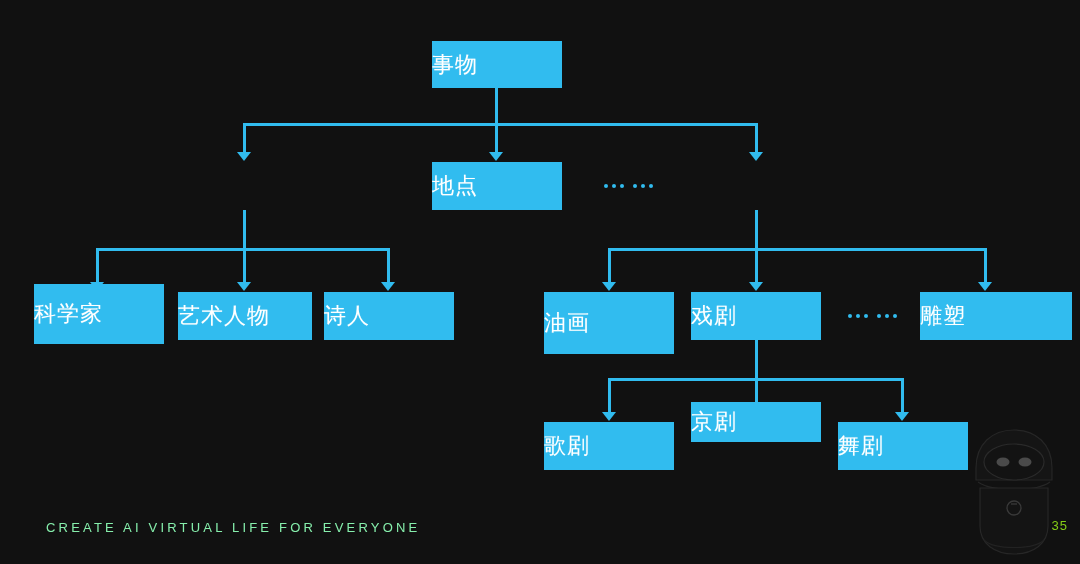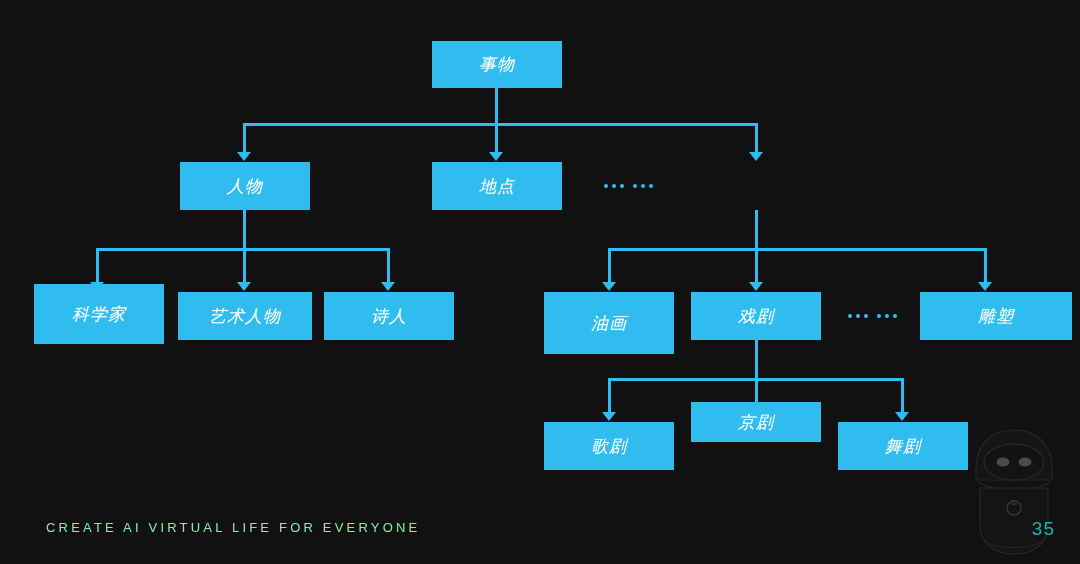--- a/index.html
+++ b/index.html
@@ -16,28 +16,27 @@
     font-family: "Liberation Sans", "DejaVu Sans", sans-serif;
   }
 
   
   .node {
     position: absolute;
     background: #31BCEF;
     color: #ffffff;
     display: flex;
     align-items: center;
-    justify-content: center;
-    font-size: 17px;
+    justify-content: flex-start;
+    font-size: 22px;
     line-height: 1;
     letter-spacing: 1px;
     white-space: nowrap;
     box-sizing: border-box;
     text-shadow: 0 0 1px rgba(255,255,255,.35);
-    font-style: italic;
   }
 
   
   .conn {
     position: absolute;
     background: #31BCEF;
   }
   .conn.v { width: 3px; }
   .conn.h { height: 3px; }
 
@@ -74,24 +73,24 @@
     position: absolute;
     left: 46px;
     top: 520px;
     color: #86efac;
     font-size: 13px;
     letter-spacing: 3.2px;
     font-weight: 500;
   }
   .page-num {
     position: absolute;
-    right: 25px;
+    right: 12px;
     top: 518px;
-    color: #14b8a6;
-    font-size: 19px;
+    color: #84cc16;
+    font-size: 13px;
     letter-spacing: 1px;
   }
 
   
   .mascot {
     position: absolute;
     right: 18px;
     bottom: 6px;
     width: 96px;
     height: 136px;
@@ -114,23 +113,20 @@
 
   <div class="conn v" style="left:243px; top:123px; width:3px; height:30px;"></div>
   <div class="arrow" style="left:237px; top:152px;"></div>
 
   <div class="conn v" style="left:495px; top:123px; width:3px; height:30px;"></div>
   <div class="arrow" style="left:489px; top:152px;"></div>
 
   <div class="conn v" style="left:755px; top:123px; width:3px; height:30px;"></div>
   <div class="arrow" style="left:749px; top:152px;"></div>
 
-  <div class="node" style="left:180px; top:162px; width:130px; height:48px;">
-    <span>人物</span>
-  </div>
 
   <div class="node" style="left:432px; top:162px; width:130px; height:48px;">
     <span>地点</span>
   </div>
 
   <div class="ellipsis" style="left:604px; top:184px;">
     <span class="grp">
       <span class="dot"></span>
       <span class="dot"></span>
       <span class="dot"></span>

